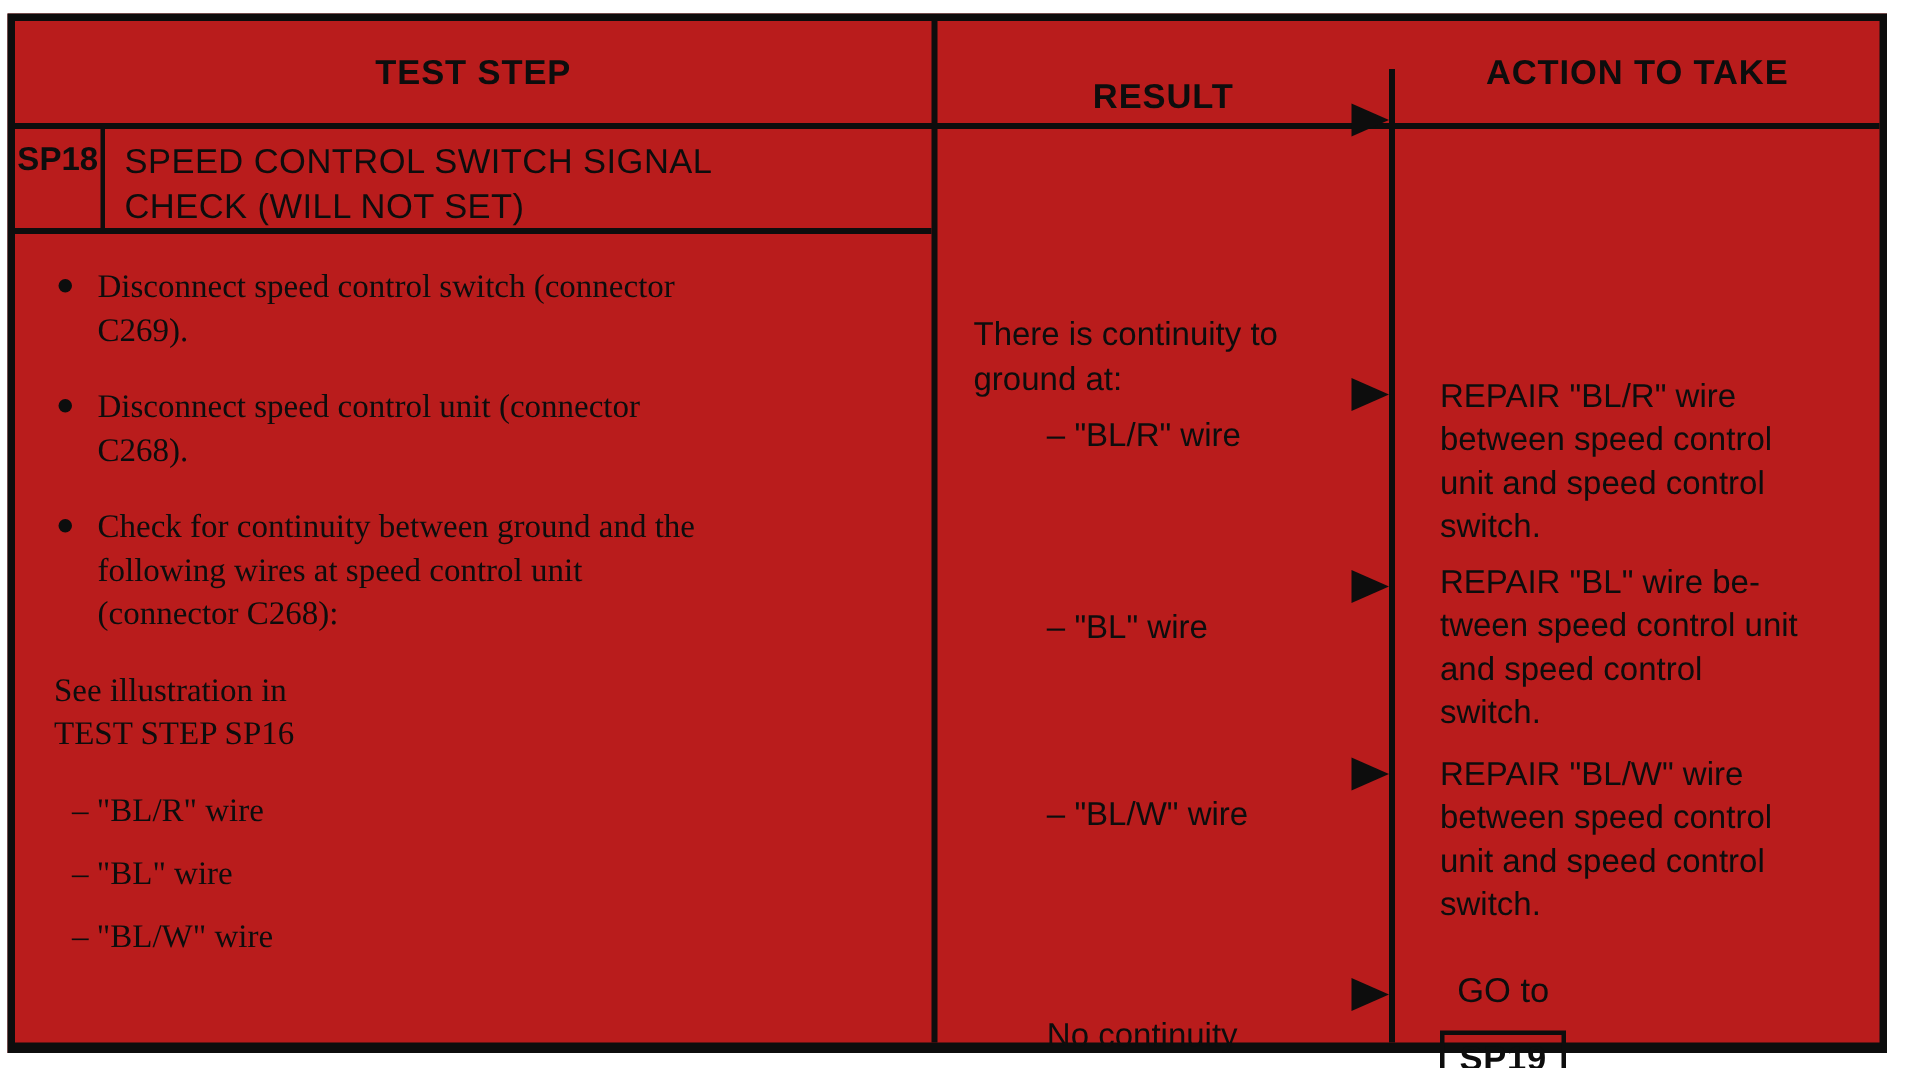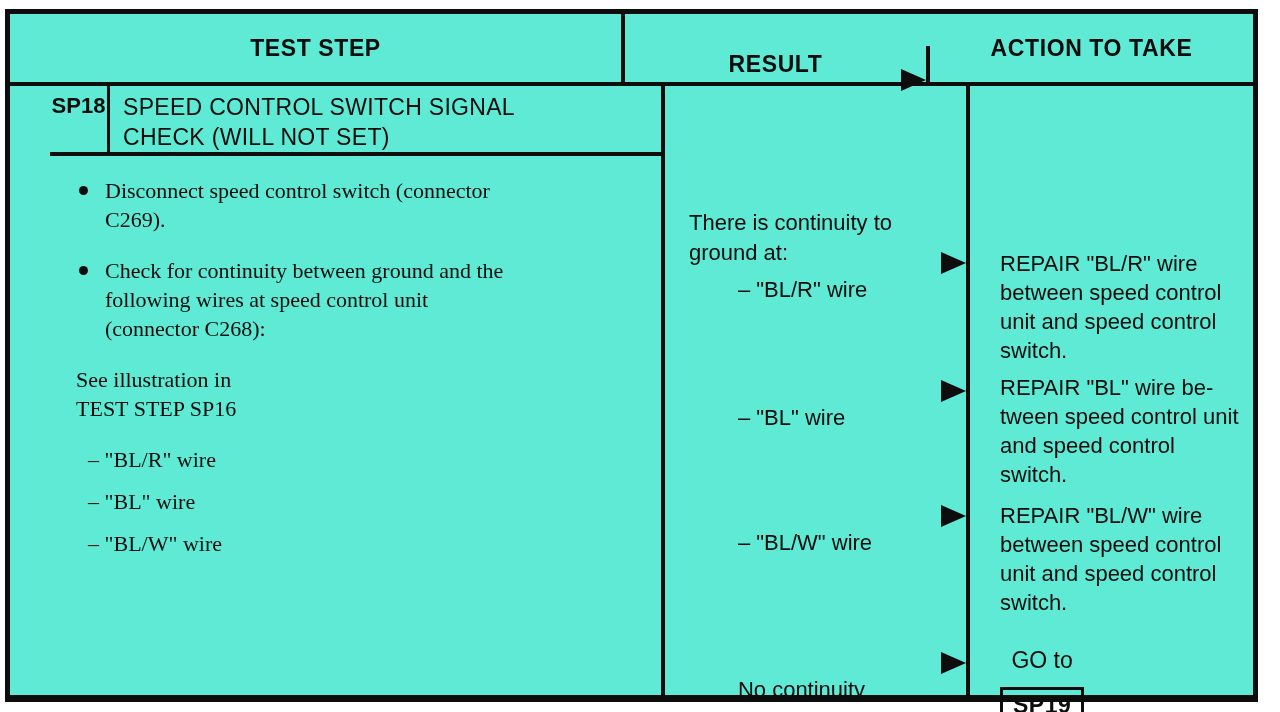--- a/index.html
+++ b/index.html
@@ -13,21 +13,21 @@
     overflow: hidden;
   }
   .doc-table {
     position: absolute;
     left: 5px;
     top: 9px;
     width: 1243px;
     height: 681px;
     border: 5px solid #0d0d0d;
     border-bottom-width: 7px;
-    background: #5eead4;
+    background: #b91c1c;
   }
   
   .header-row {
     display: flex;
     height: 68px;
     border-bottom: 4px solid #0d0d0d;
   }
   .hcell {
     position: relative;
     display: flex;
@@ -35,21 +35,21 @@
     justify-content: center;
     font-weight: bold;
     font-size: 23px;
     letter-spacing: 0.6px;
   }
   .h-test   { width: 611px; border-right: 4px solid #0d0d0d; }
   .h-result { width: 301px; border-right: 4px solid #0d0d0d; margin-top: 32px; }
   .h-action { flex: 1; }
   
   .body-row { display: flex; height: 609px; }
-  .col-test   { width: 611px; border-right: 4px solid #0d0d0d; margin-left: 40px; }
+  .col-test   { width: 611px; border-right: 4px solid #0d0d0d; }
   .col-result { width: 301px; border-right: 4px solid #0d0d0d; position: relative; }
   .col-action { flex: 1; position: relative; }
   
   .sp-box {
     display: flex;
     border-bottom: 4px solid #0d0d0d;
     height: 66px;
   }
   .sp-id {
     width: 57px;
@@ -164,20 +164,25 @@
       <div class="sp-box">
         <div class="sp-id">SP18</div>
         <div class="sp-title">SPEED CONTROL SWITCH SIGNAL
 CHECK (WILL NOT SET)</div>
       </div>
       <div class="steps">
         <div class="bullet">
           <span class="dot"></span>
           <span class="txt">Disconnect speed control switch (connector
 C269).</span>
+        </div>
+        <div class="bullet">
+          <span class="dot"></span>
+          <span class="txt">Disconnect speed control unit (connector
+C268).</span>
         </div>
         <div class="bullet">
           <span class="dot"></span>
           <span class="txt">Check for continuity between ground and the
 following wires at speed control unit
 (connector C268):</span>
         </div>
         <div class="note">See illustration in
 TEST STEP SP16</div>
         <div class="wire-item">– "BL/R" wire</div>

